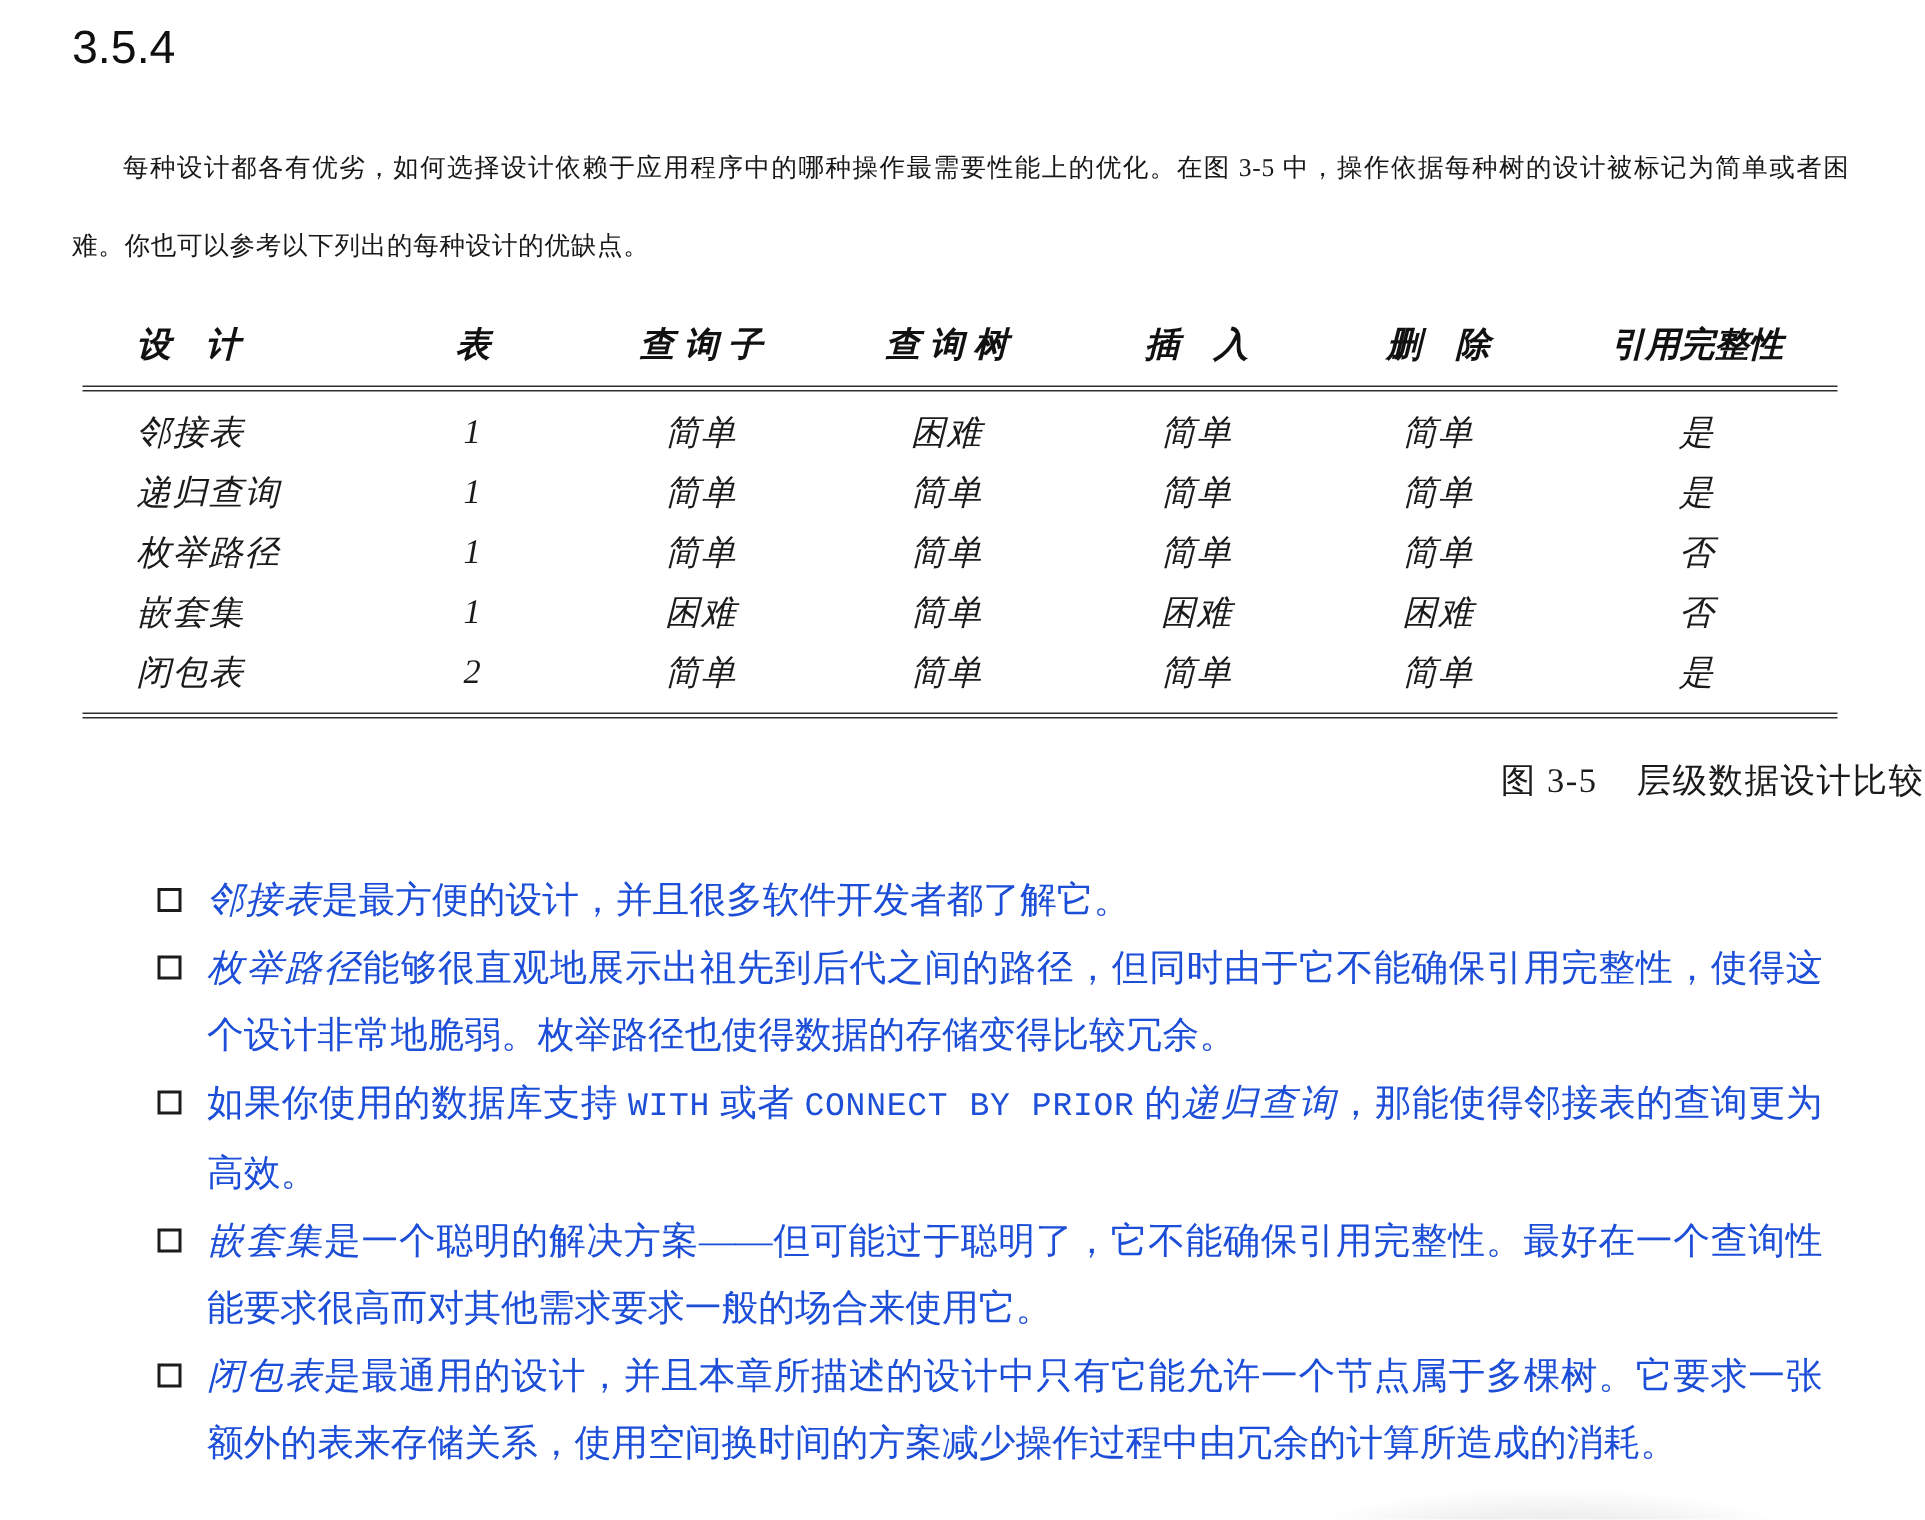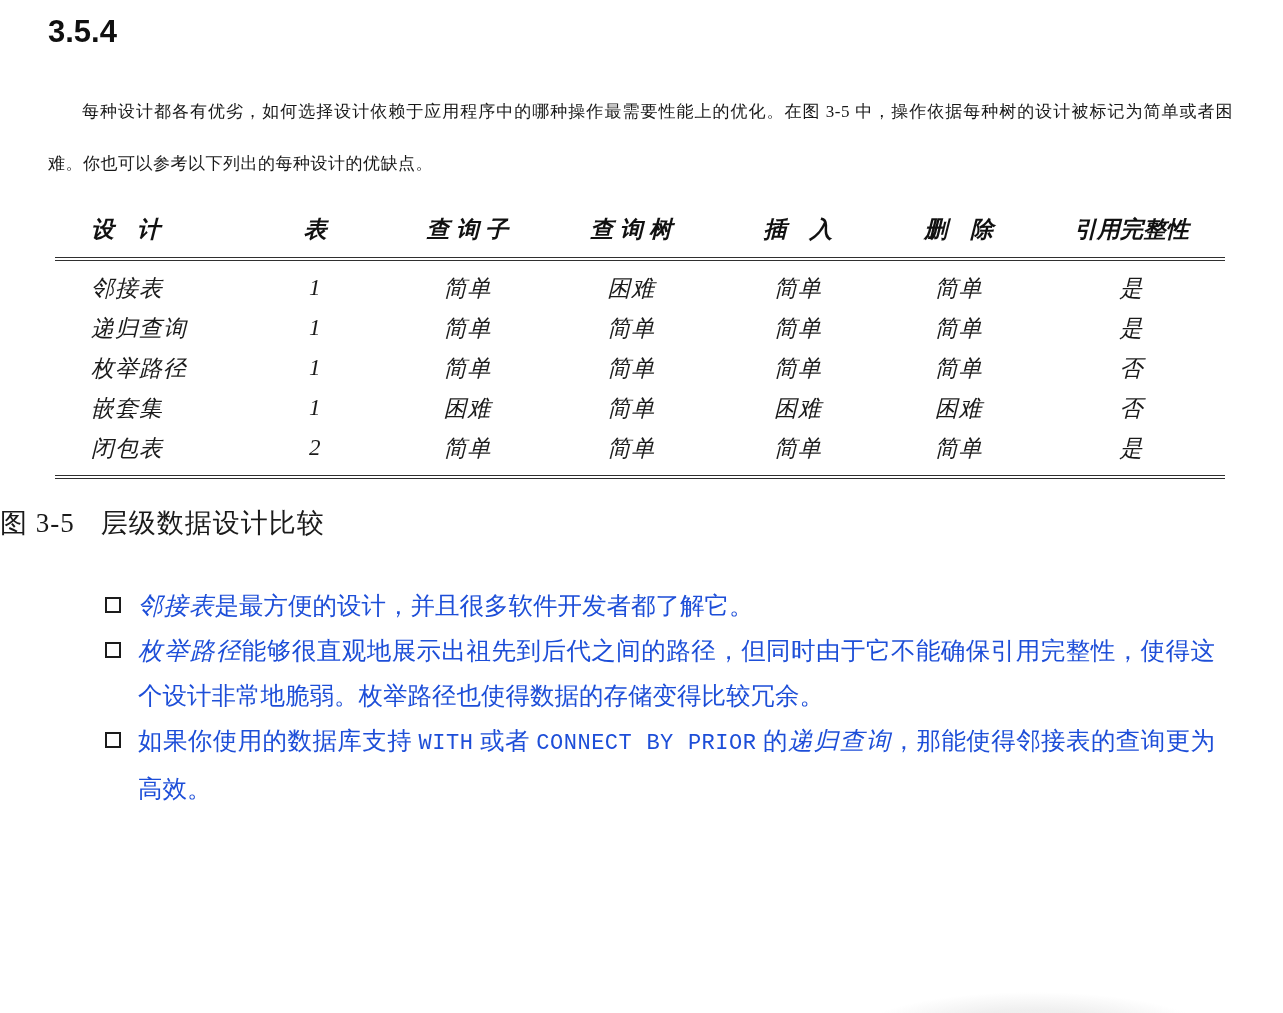--- a/index.html
+++ b/index.html
@@ -11,21 +11,21 @@
     color:#161616;
     -webkit-font-smoothing:antialiased;
   }
   .page{position:absolute;inset:0;}
 
   
   .section-heading{
     display:flex;align-items:flex-end;gap:30px;
     margin:14px 48px 0 48px;
     font-family:"Liberation Sans", sans-serif;
-    font-weight:700;font-size:31px;color:#101010;
+    font-weight:400;font-size:31px;color:#101010;
   }
   .section-heading .sec-title{letter-spacing:2px;}
 
   
   .intro{
     margin:36px 50px 0 48px;
     font-size:17px;line-height:52px;
     text-align:justify;text-indent:2em;
     letter-spacing:0.5px;color:#181818;
   }
@@ -49,22 +49,22 @@
   .design-table td:first-child{text-align:left;padding-left:36px;}
   .design-table tbody td{
     text-align:center;height:38px;vertical-align:middle;
     font-size:23px;letter-spacing:1px;
   }
   .design-table tbody tr:first-child td{padding-top:8px;}
   .design-table tbody tr:last-child td{padding-bottom:8px;}
 
   
   .figure-caption{
-    margin-top:26px;text-align:left;
-    font-size:27px;letter-spacing:1px;color:#1a1a1a;
+    margin-top:26px;text-align:right;
+    font-size:23px;letter-spacing:1px;color:#1a1a1a;
   }
   .figure-caption .fig-label{margin-right:26px;}
 
   
   .design-notes{
     list-style:none;margin:42px 68px 0 105px;padding:0;
     font-size:24.5px;line-height:45px;
     text-align:justify;color:#1d4ed8;
   }
   .design-notes li{position:relative;padding-left:33px;margin:0;}
@@ -170,16 +170,18 @@
   </table>
 
   <div class="figure-caption">
     <span class="fig-label">图 3-5</span><span>层级数据设计比较</span>
   </div>
 
   <ul class="design-notes">
       <li><span class="bullet-marker"></span><span class="seg-em">邻接表</span><span class="seg-normal">是最方便的设计，并且很多软件开发者都了解它。</span></li>
       <li><span class="bullet-marker"></span><span class="seg-em">枚举路径</span><span class="seg-normal">能够很直观地展示出祖先到后代之间的路径，但同时由于它不能确保引用完整性，使得这个设计非常地脆弱。枚举路径也使得数据的存储变得比较冗余。</span></li>
       <li><span class="bullet-marker"></span><span class="seg-normal">如果你使用的数据库支持 </span><span class="seg-code">WITH</span><span class="seg-normal"> 或者 </span><span class="seg-code">CONNECT BY PRIOR</span><span class="seg-normal"> 的</span><span class="seg-em">递归查询</span><span class="seg-normal">，那能使得邻接表的查询更为高效。</span></li>
+      <li><span class="bullet-marker"></span><span class="seg-em">嵌套集</span><span class="seg-normal">是一个聪明的解决方案——但可能过于聪明了，它不能确保引用完整性。最好在一个查询性能要求很高而对其他需求要求一般的场合来使用它。</span></li>
+      <li><span class="bullet-marker"></span><span class="seg-em">闭包表</span><span class="seg-normal">是最通用的设计，并且本章所描述的设计中只有它能允许一个节点属于多棵树。它要求一张额外的表来存储关系，使用空间换时间的方案减少操作过程中由冗余的计算所造成的消耗。</span></li>
     </ul>
 
   <div class="scan-blob"></div>
 </div>
 
 </body></html>

